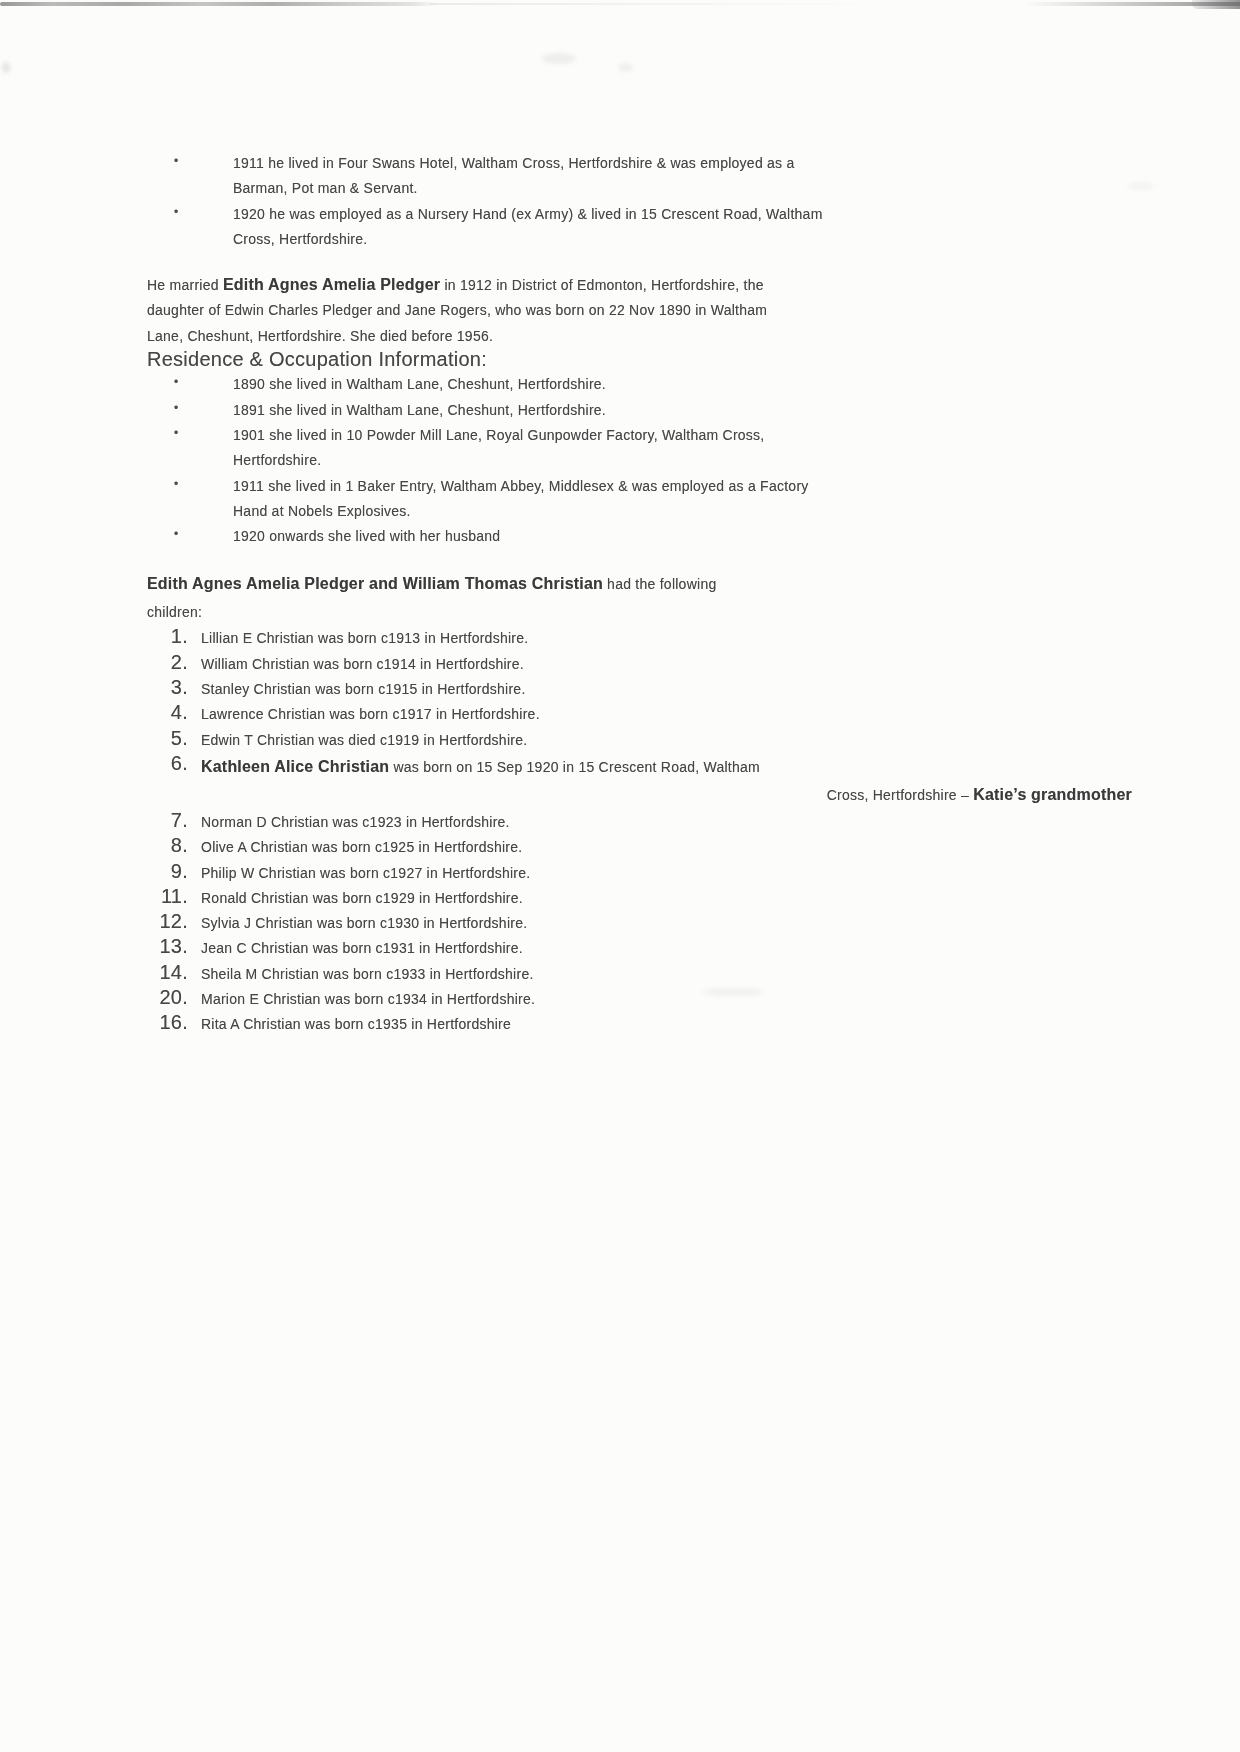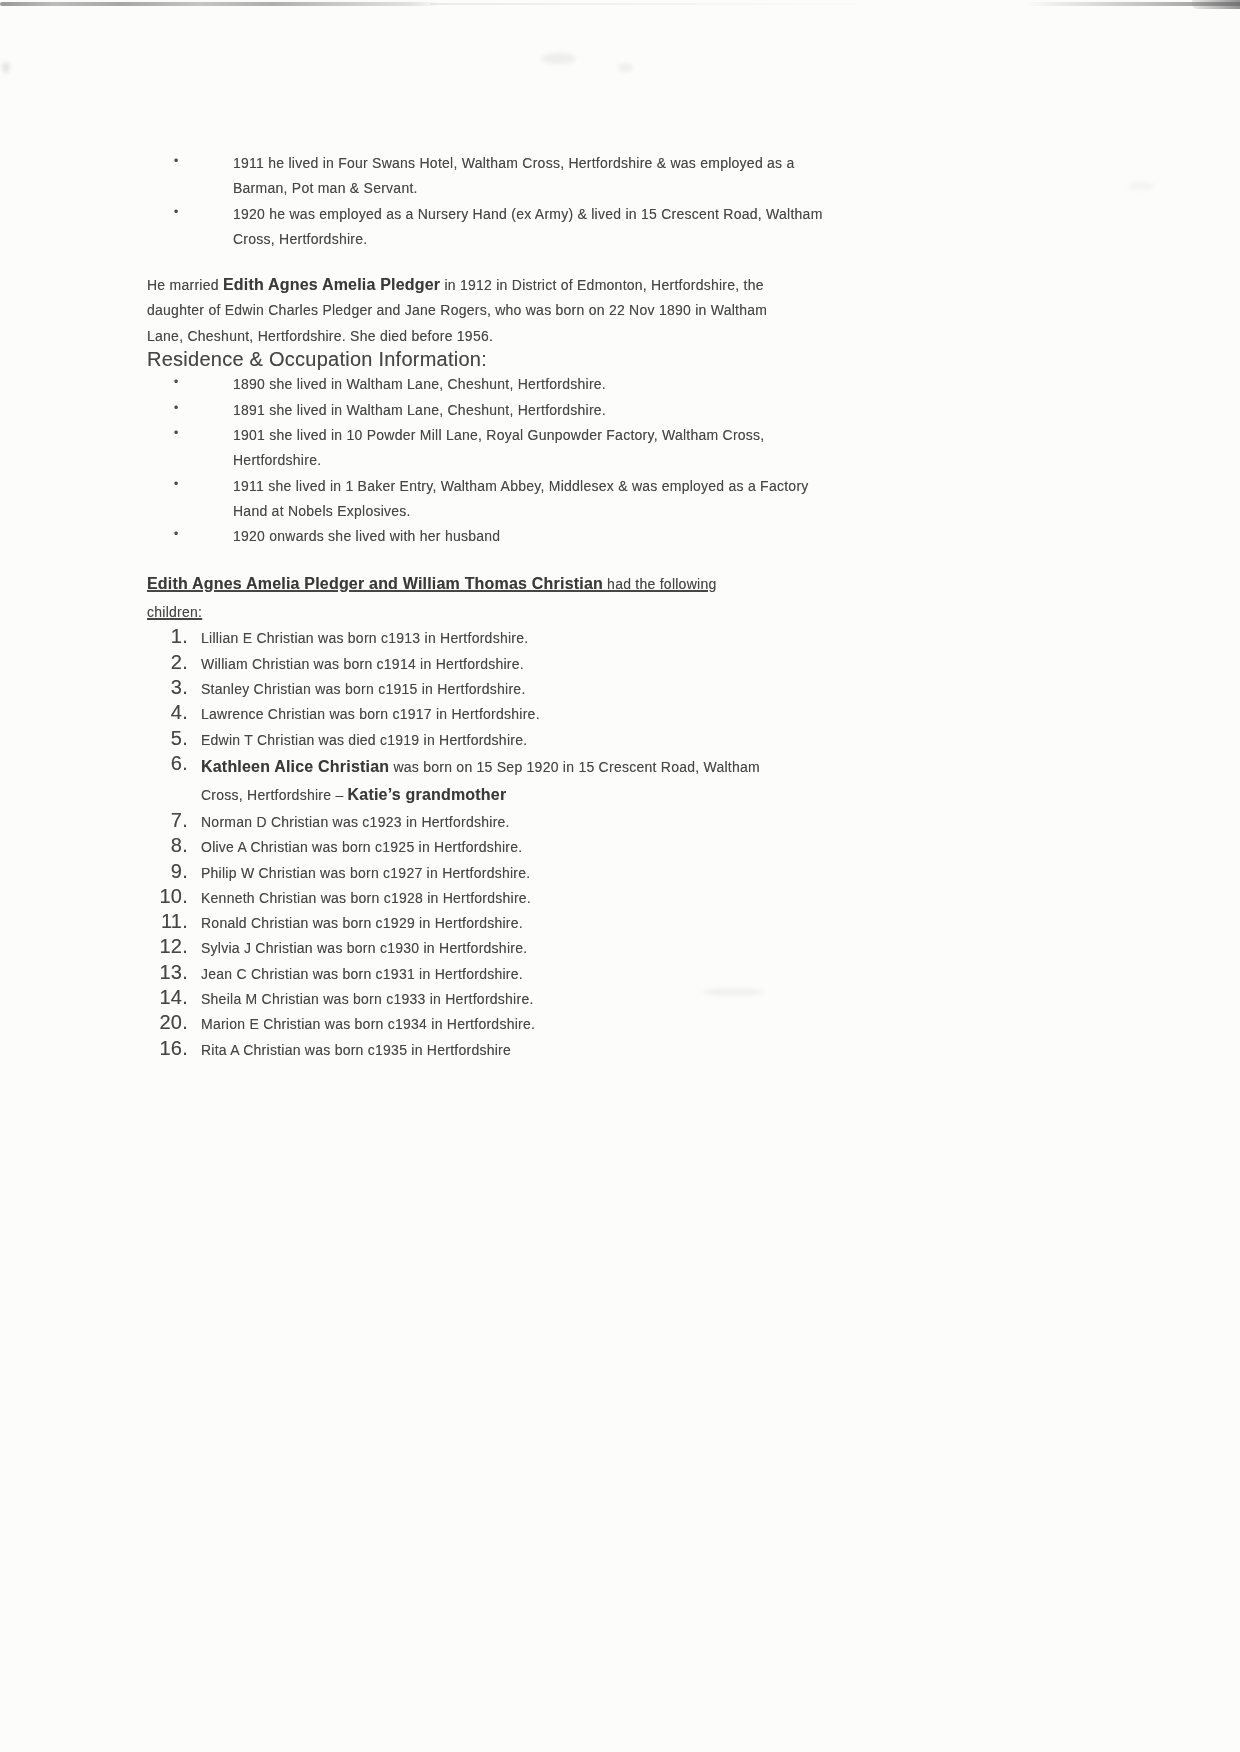--- a/index.html
+++ b/index.html
@@ -30,38 +30,38 @@
     border-radius:0 0 0 5px;
   }
   .smudge{position:absolute;background:#aeaeae;border-radius:50%;filter:blur(2px);}
 
   .content{
     position:absolute;left:147px;top:150px;width:985px;
     font-size:20px;line-height:23.3px;letter-spacing:0.25px;
     text-shadow:0 0 0.6px rgba(70,70,70,.45);
   }
   .line{white-space:nowrap;}
-  .line.ind{}
+  .line.ind{text-align:right;}
   .r{font-size:14px;}
   .b{font-size:16px;font-weight:bold;color:#3a3a3a;letter-spacing:0.2px;line-height:inherit;}
 
   
   .brow{display:flex;align-items:flex-start;}
   .bul{width:59px;flex:0 0 59px;text-align:left;padding-left:27px;font-size:12px;line-height:23.3px;color:#4c4c4c;}
   .btext{flex:1 1 auto;min-width:0;}
 
   
   .krow{display:flex;align-items:flex-start;}
   .num{width:41px;flex:0 0 41px;text-align:right;}
   .ktext{margin-left:13px;flex:1 1 auto;min-width:0;}
   .krow.big .line{line-height:26.5px;}
 
   .para{margin-top:21px;}
   .res-heading{}
-  .children-heading{margin-top:21px;text-decoration:underline;}
+  .children-heading{margin-top:21px;}
   .children-heading .line{line-height:26px;}
 </style>
 </head>
 <body>
 
 <div class="scan-top-left"></div>
 <div class="scan-top-mid"></div>
 <div class="scan-top-right"></div>
 <div class="scan-corner"></div>
 
@@ -187,26 +187,20 @@
           <div class="line"><span class="r">Olive A Christian was born c1925 in Hertfordshire.</span></div>
         </div>
       </div>
       <div class="krow">
         <span class="num">9.</span>
         <div class="ktext">
           <div class="line"><span class="r">Philip W Christian was born c1927 in Hertfordshire.</span></div>
         </div>
       </div>
       <div class="krow">
-        <span class="num">10.</span>
-        <div class="ktext">
-          <div class="line"><span class="r">Kenneth Christian was born c1928 in Hertfordshire.</span></div>
-        </div>
-      </div>
-      <div class="krow">
         <span class="num">11.</span>
         <div class="ktext">
           <div class="line"><span class="r">Ronald Christian was born c1929 in Hertfordshire.</span></div>
         </div>
       </div>
       <div class="krow">
         <span class="num">12.</span>
         <div class="ktext">
           <div class="line"><span class="r">Sylvia J Christian was born c1930 in Hertfordshire.</span></div>
         </div>

